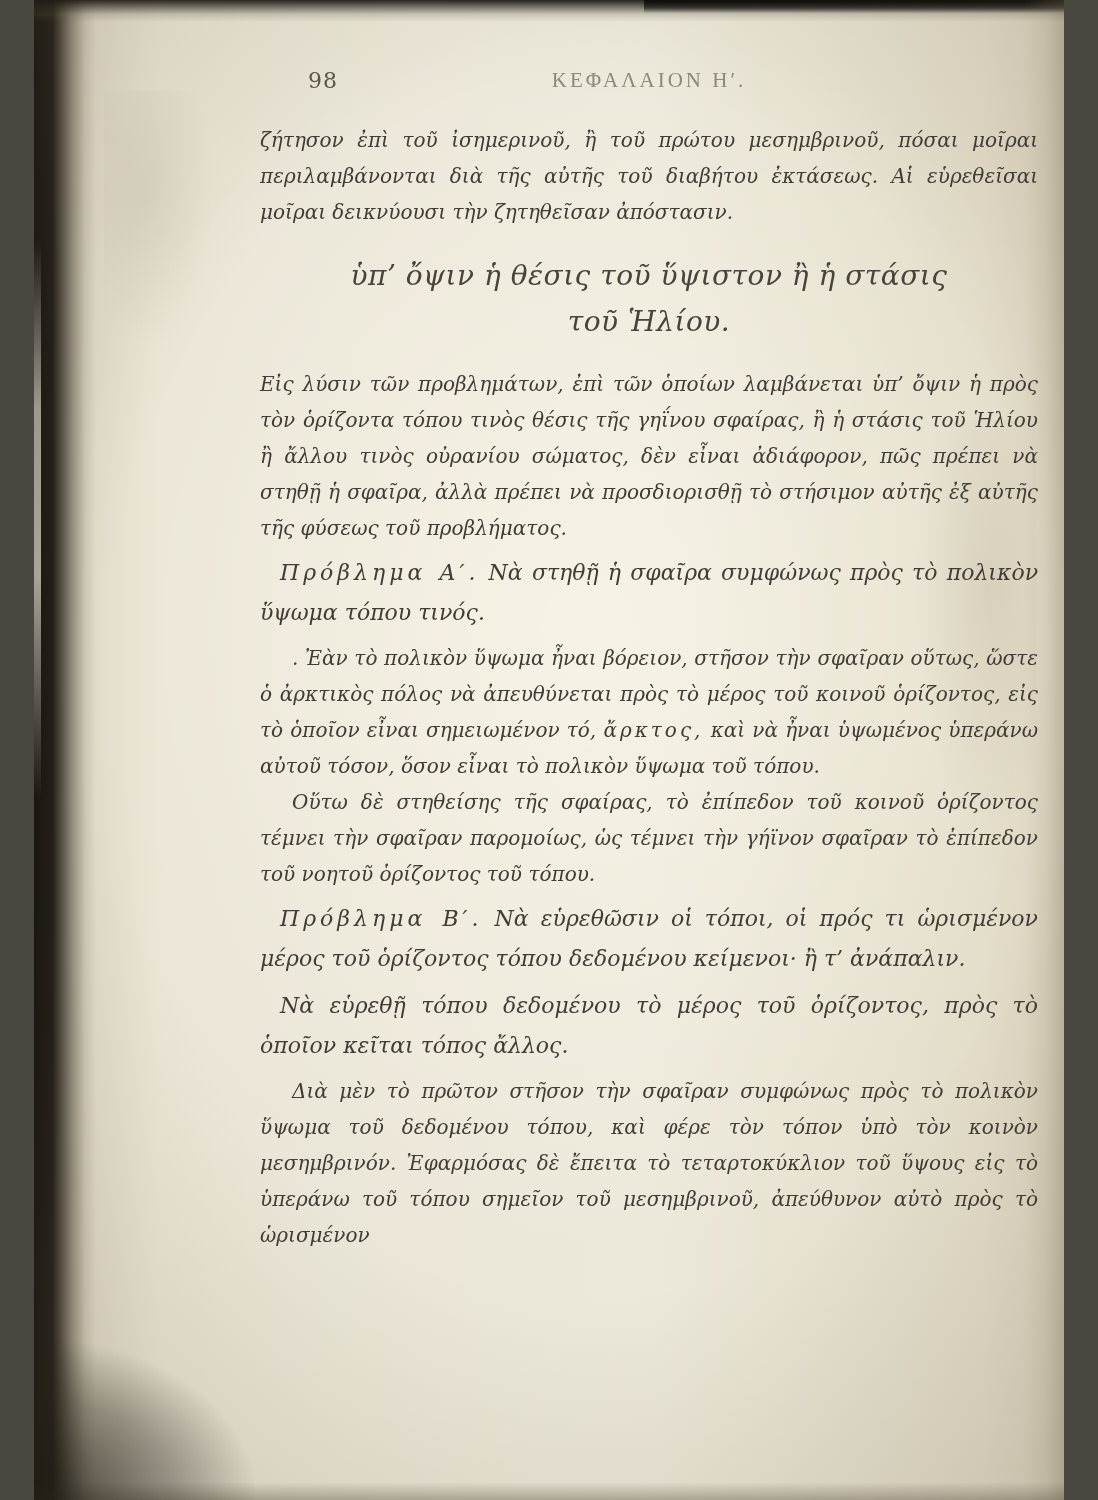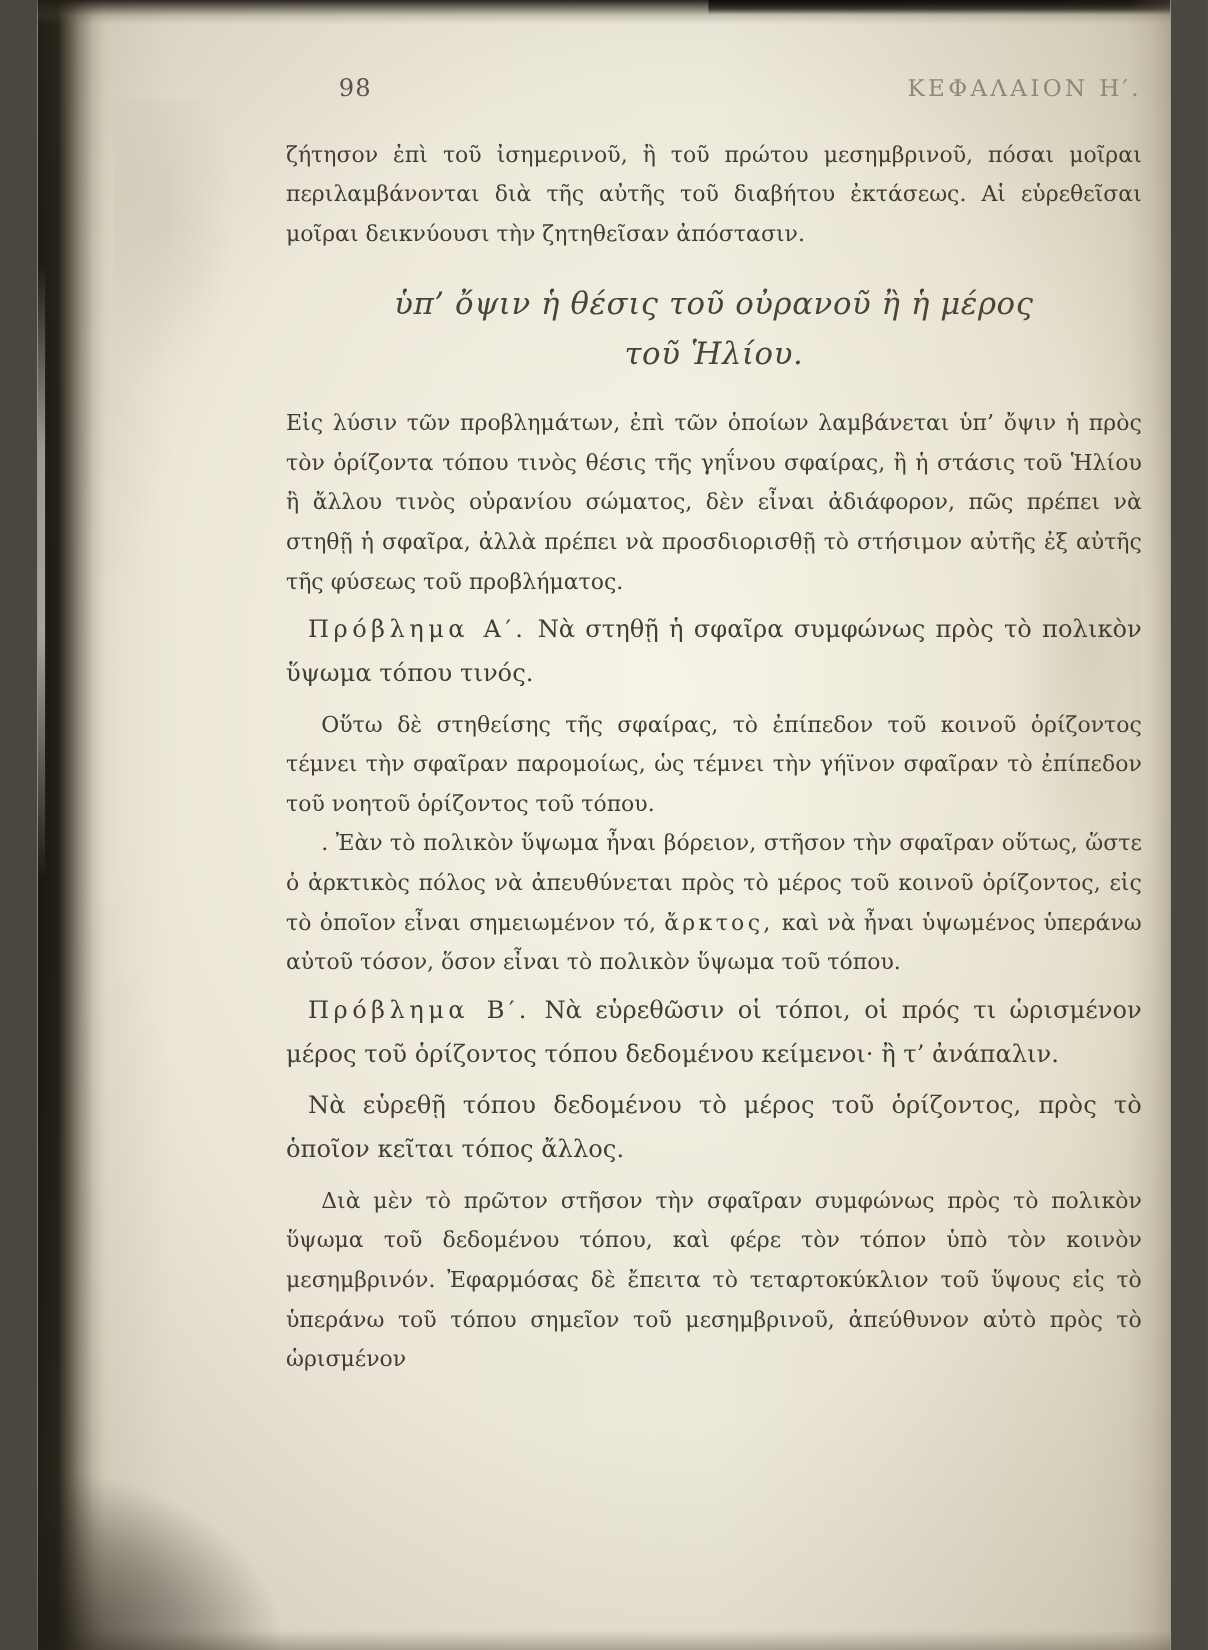--- a/index.html
+++ b/index.html
@@ -76,33 +76,34 @@
   
   .page-head {
     position: absolute; top: 66px; left: 226px; width: 778px; height: 34px;
   }
   .page-number {
     position: absolute; left: 48px; top: 2px;
     font-size: 22px; color: #5a554b; letter-spacing: 1px;
   }
   .chapter-header {
     position: absolute; left: 0; right: 0; top: 2px;
-    text-align: right;
+    text-align: center;
     font-size: 21px; letter-spacing: 3px;
     color: #8d887b;
+    font-family: Liberation Serif, serif;
   }
 
   
   .text-block {
     position: absolute; top: 122px; left: 226px; width: 778px;
     text-align: justify;
     font-size: 20px; line-height: 36px;
     color: #423d34;
   }
-  .text-block p { margin: 0; }
+  .text-block p { margin: 0; font-style: italic; }
   p.indent { text-indent: 32px; }
 
   .section-heading {
     margin: 23px auto 21px auto;
     text-align: center;
     font-style: italic;
     font-size: 28px;
     line-height: 46px;
     letter-spacing: 0.5px;
     color: #49443b;
@@ -148,31 +149,31 @@
   <div class="page-head">
     <span class="page-number">98</span>
     <span class="chapter-header">ΚΕΦΑΛΑΙΟΝ Η′.</span>
   </div>
 
   <div class="text-block">
 
     <p>ζήτησον ἐπὶ τοῦ ἰσημερινοῦ, ἢ τοῦ πρώτου μεσημβρινοῦ, πόσαι μοῖραι περιλαμβάνονται διὰ τῆς αὐτῆς τοῦ διαβήτου ἐκτάσεως. Αἱ εὑρεθεῖσαι μοῖραι δεικνύουσι τὴν ζητηθεῖσαν ἀπόστασιν.</p>
 
     <div class="section-heading">
-      <div>ὑπ’ ὄψιν ἡ θέσις τοῦ οὐρανοῦ ἢ ἡ μέρος</div>
+      <div>ὑπ’ ὄψιν ἡ θέσις τοῦ ὕψιστον ἢ ἡ στάσις</div>
       <div>τοῦ Ἡλίου.</div>
     </div>
 
     <p>Εἰς λύσιν τῶν προβλημάτων, ἐπὶ τῶν ὁποίων λαμβάνεται ὑπ’ ὄψιν ἡ πρὸς τὸν ὁρίζοντα τόπου τινὸς θέσις τῆς γηΐνου σφαίρας, ἢ ἡ στάσις τοῦ Ἡλίου ἢ ἄλλου τινὸς οὐρανίου σώματος, δὲν εἶναι ἀδιάφορον, πῶς πρέπει νὰ στηθῇ ἡ σφαῖρα, ἀλλὰ πρέπει νὰ προσδιορισθῇ τὸ στήσιμον αὐτῆς ἐξ αὐτῆς τῆς φύσεως τοῦ προβλήματος.</p>
 
     <p class="problem"><span class="spaced-lead">Πρόβλημα Α′.</span> <span>Νὰ στηθῇ ἡ σφαῖρα συμφώνως πρὸς τὸ πολικὸν ὕψωμα τόπου τινός.</span></p>
 
+    <p class="indent"><span>. Ἐὰν τὸ πολικὸν ὕψωμα ἦναι βόρειον, στῆσον τὴν σφαῖραν οὕτως, ὥστε ὁ ἀρκτικὸς πόλος νὰ ἀπευθύνεται πρὸς τὸ μέρος τοῦ κοινοῦ ὁρίζοντος, εἰς τὸ ὁποῖον εἶναι σημειωμένον τό,</span> <span class="spaced-word">ἄρκτος,</span> <span>καὶ νὰ ἦναι ὑψωμένος ὑπεράνω αὐτοῦ τόσον, ὅσον εἶναι τὸ πολικὸν ὕψωμα τοῦ τόπου.</span></p>
+
     <p class="indent">Οὕτω δὲ στηθείσης τῆς σφαίρας, τὸ ἐπίπεδον τοῦ κοινοῦ ὁρίζοντος τέμνει τὴν σφαῖραν παρομοίως, ὡς τέμνει τὴν γήϊνον σφαῖραν τὸ ἐπίπεδον τοῦ νοητοῦ ὁρίζοντος τοῦ τόπου.</p>
-
-    <p class="indent"><span>. Ἐὰν τὸ πολικὸν ὕψωμα ἦναι βόρειον, στῆσον τὴν σφαῖραν οὕτως, ὥστε ὁ ἀρκτικὸς πόλος νὰ ἀπευθύνεται πρὸς τὸ μέρος τοῦ κοινοῦ ὁρίζοντος, εἰς τὸ ὁποῖον εἶναι σημειωμένον τό,</span> <span class="spaced-word">ἄρκτος,</span> <span>καὶ νὰ ἦναι ὑψωμένος ὑπεράνω αὐτοῦ τόσον, ὅσον εἶναι τὸ πολικὸν ὕψωμα τοῦ τόπου.</span></p>
 
 
     <p class="problem"><span class="spaced-lead">Πρόβλημα Β′.</span> <span>Νὰ εὑρεθῶσιν οἱ τόποι, οἱ πρός τι ὡρισμένον μέρος τοῦ ὁρίζοντος τόπου δεδομένου κείμενοι· ἢ τ’ ἀνάπαλιν.</span></p>
 
     <p class="problem">Νὰ εὑρεθῇ τόπου δεδομένου τὸ μέρος τοῦ ὁρίζοντος, πρὸς τὸ ὁποῖον κεῖται τόπος ἄλλος.</p>
 
     <p class="indent">Διὰ μὲν τὸ πρῶτον στῆσον τὴν σφαῖραν συμφώνως πρὸς τὸ πολικὸν ὕψωμα τοῦ δεδομένου τόπου, καὶ φέρε τὸν τόπον ὑπὸ τὸν κοινὸν μεσημβρινόν. Ἐφαρμόσας δὲ ἔπειτα τὸ τεταρτοκύκλιον τοῦ ὕψους εἰς τὸ ὑπεράνω τοῦ τόπου σημεῖον τοῦ μεσημβρινοῦ, ἀπεύθυνον αὐτὸ πρὸς τὸ ὡρισμένον</p>
 
   </div>
 

